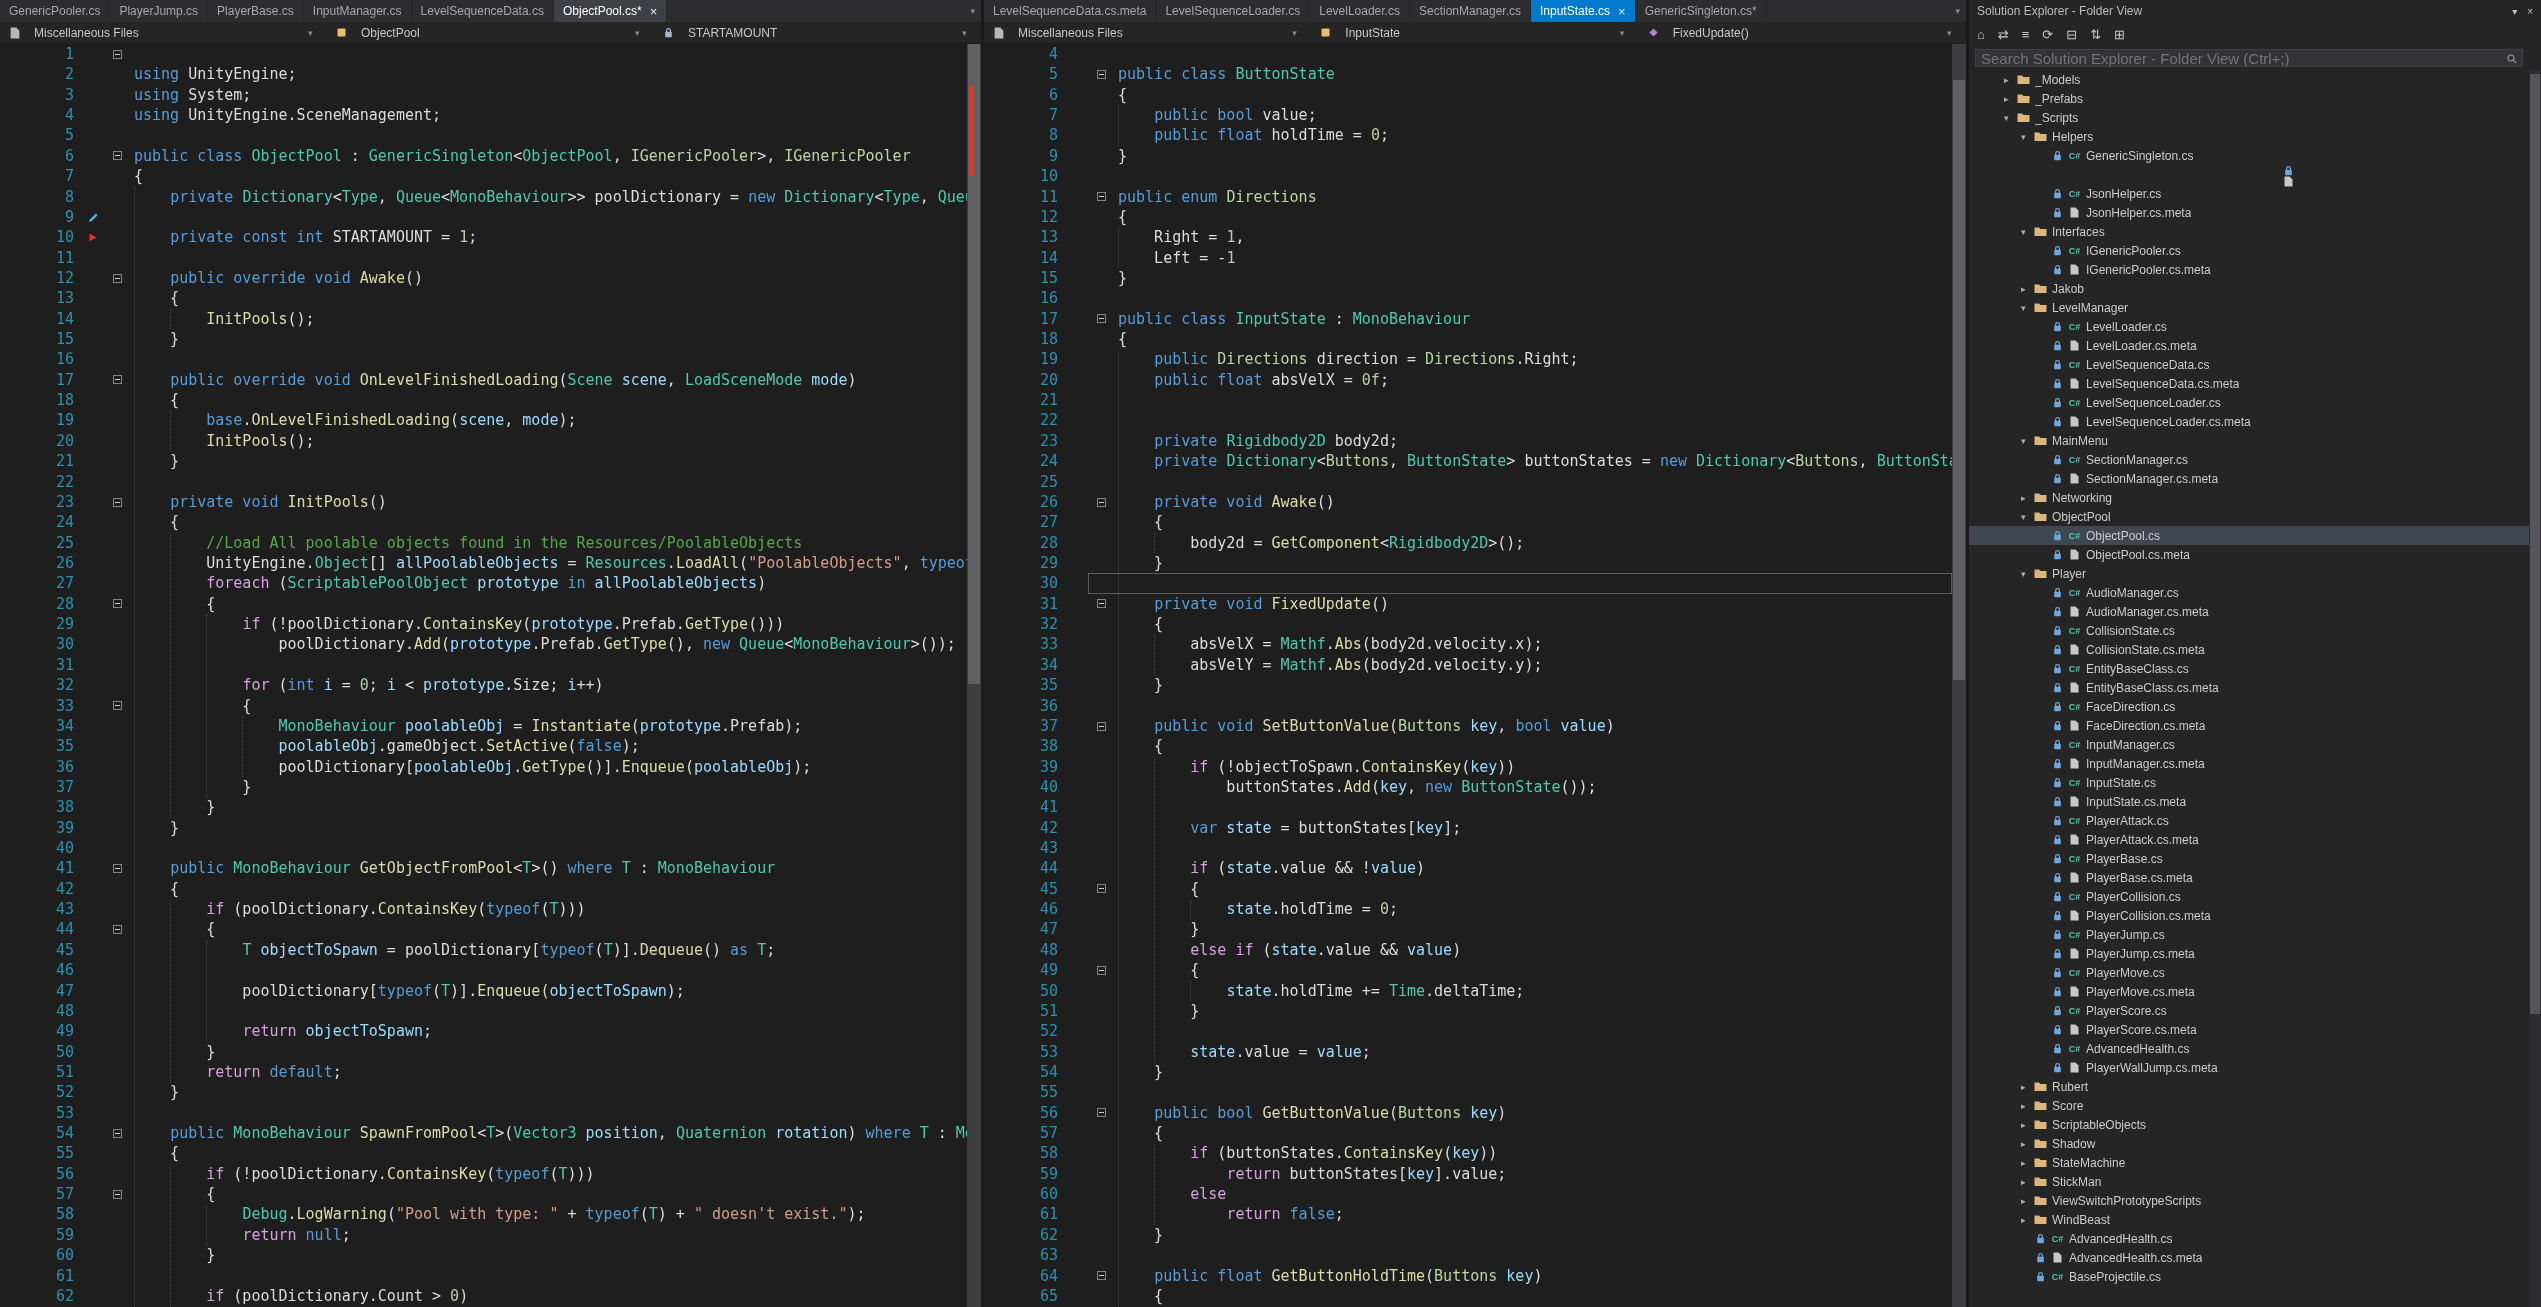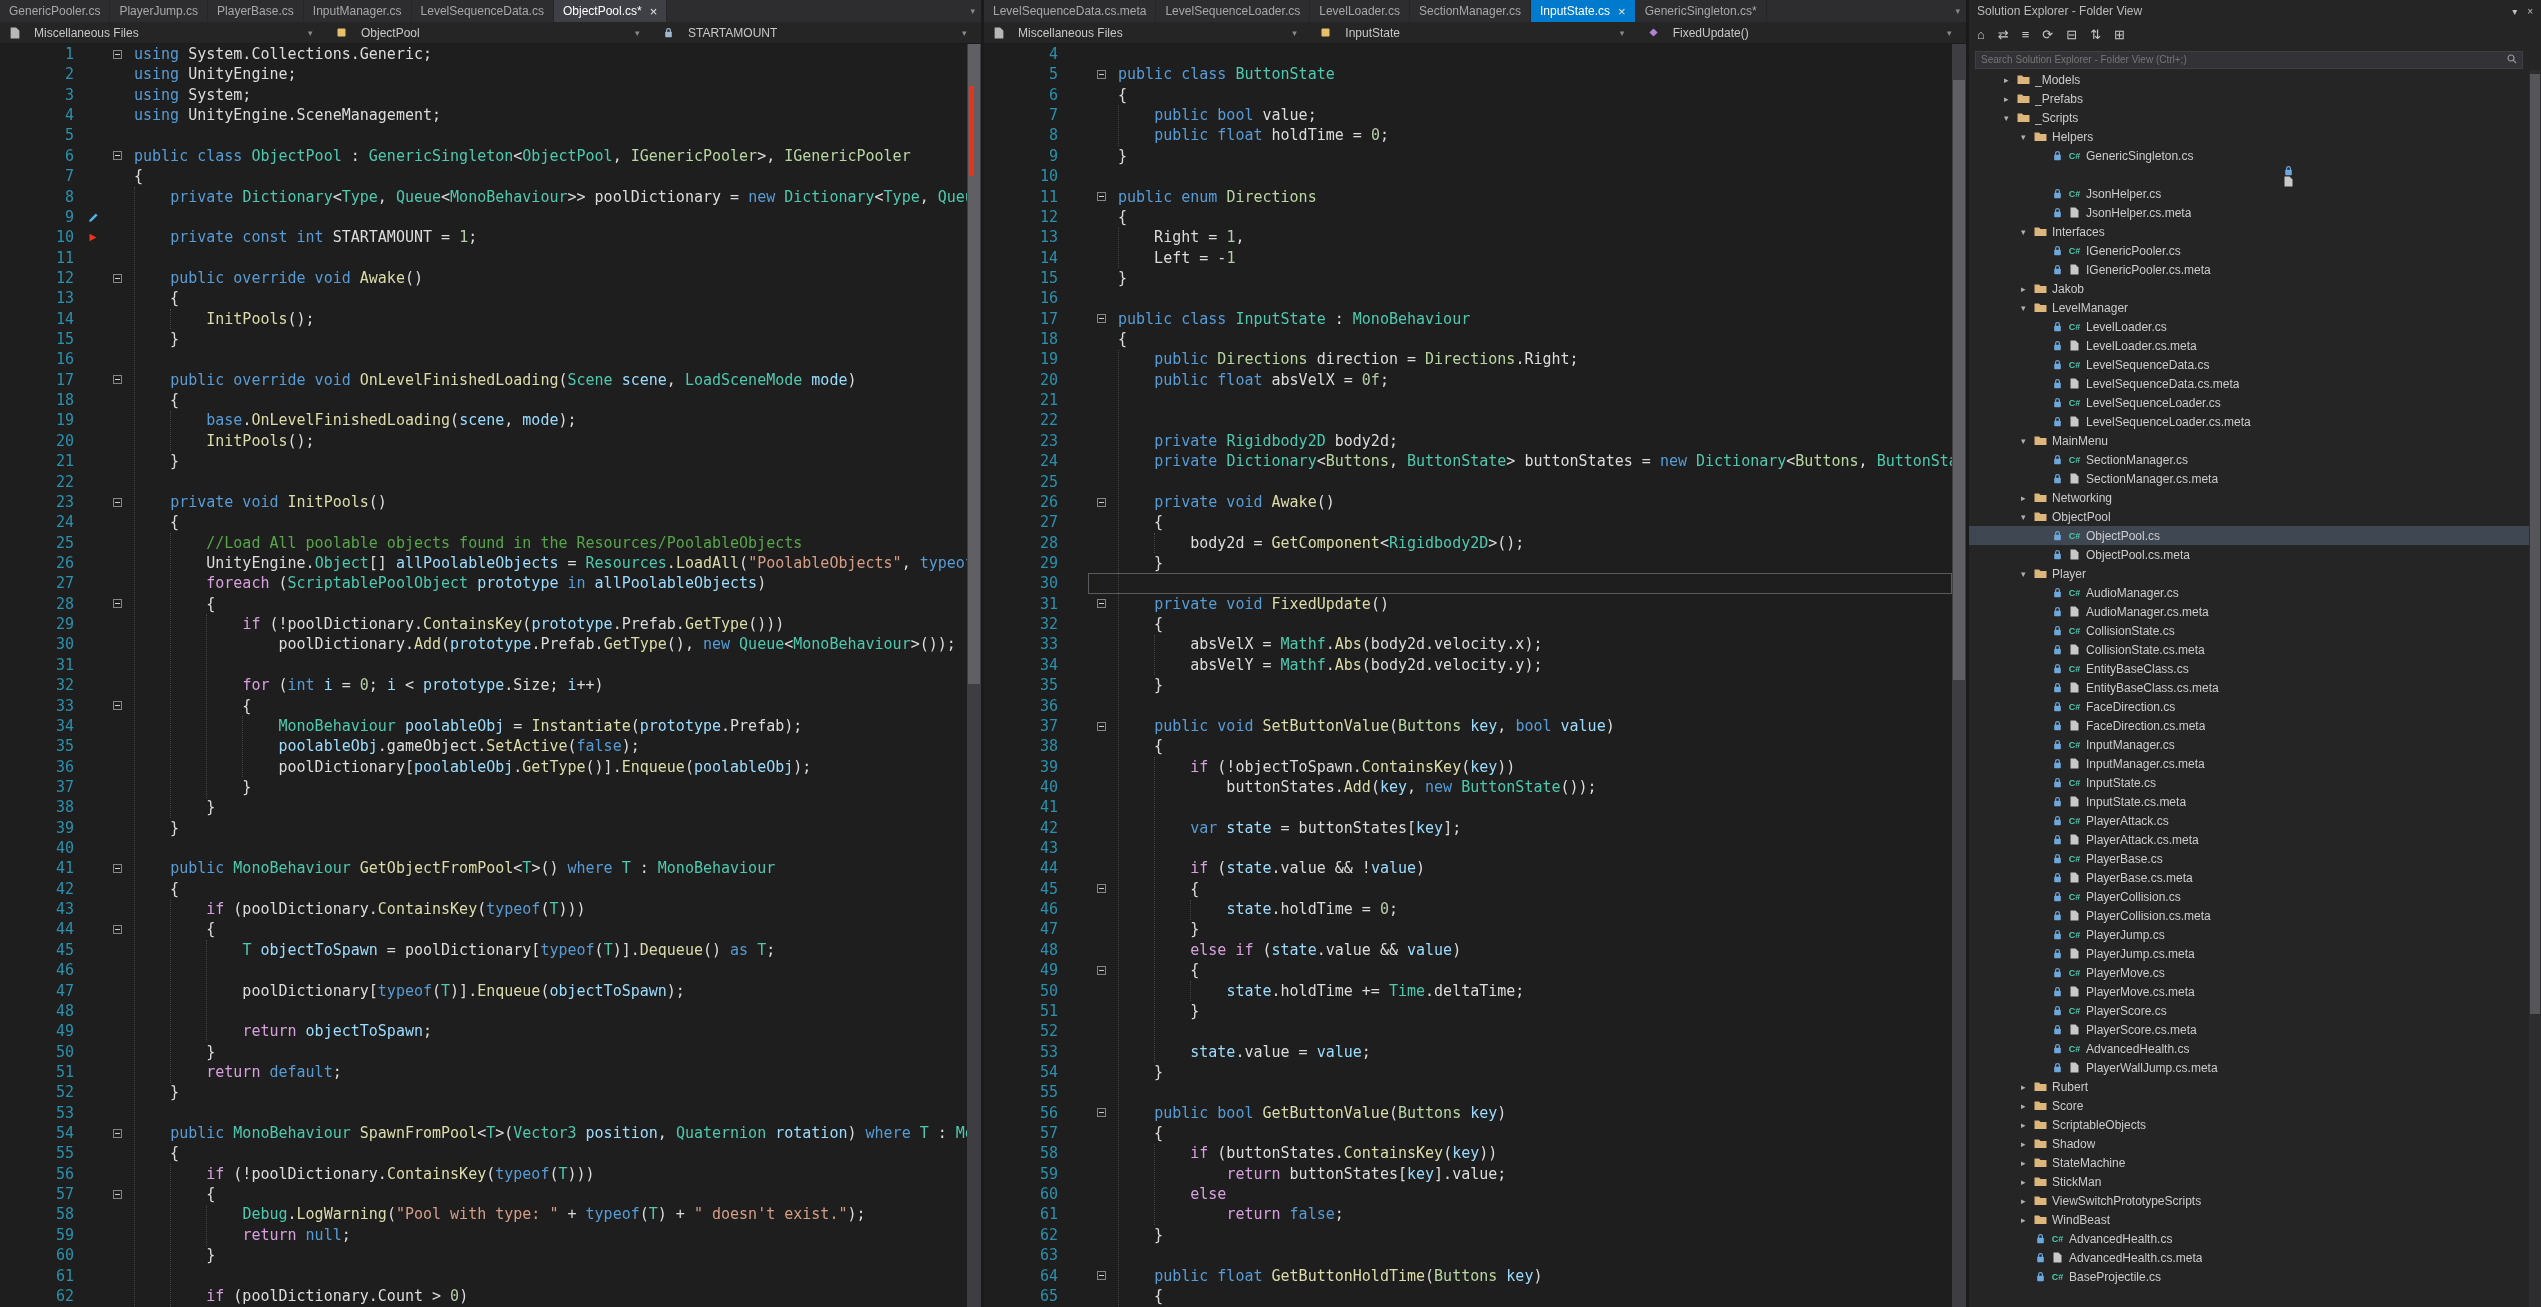--- a/index.html
+++ b/index.html
@@ -45,21 +45,21 @@
   .vscroll{position:absolute;top:0;right:0;bottom:0;width:14px;background:#3e3e42;}
   .vthumb{position:absolute;left:1px;width:12px;background:#5f5f64;}
   .vmark{position:absolute;left:2px;width:5px;}
 
   
   .se-title{height:22px;display:flex;align-items:center;font-size:12px;color:#bbbbbb;padding:0 8px;flex:none;}
   .se-title .ticons{margin-left:auto;display:flex;gap:10px;color:#c0c0c0;font-size:10px;}
   .se-toolbar{height:24px;display:flex;align-items:center;gap:13px;padding-left:8px;color:#c8c8c8;font-size:13px;flex:none;}
   .tbico{display:inline-block;}
   .se-search{height:24px;padding:3px 18px 3px 6px;position:relative;flex:none;}
-  .se-search input{width:100%;height:18px;background:#333337;border:1px solid #3f3f46;color:#9a9a9a;font-size:10px;padding:0 5px;font-family:inherit;outline:none;}
+  .se-search input{width:100%;height:18px;background:#333337;border:1px solid #3f3f46;color:#9a9a9a;font-size:15px;padding:0 5px;font-family:inherit;outline:none;}
   .se-search .mag{position:absolute;right:24px;top:8px;}
   .tree{flex:1;overflow:hidden;position:relative;font-size:12px;color:#cccccc;}
   .trow{height:19px;display:flex;align-items:center;white-space:nowrap;}
   .trow.sel{background:#3f4752;}
   .chev{width:12px;font-size:9px;color:#b0b0b0;flex:none;}
   .ticon{display:inline-flex;width:15px;justify-content:center;align-items:center;flex:none;margin-right:2px;}
   .csglyph{font-size:9px;font-weight:bold;color:#4ec9b0;}
   .tlabel{margin-left:2px;overflow:hidden;}
   .se-scroll{position:absolute;top:70px;right:0;bottom:0;width:12px;background:#2d2d30;}
   .se-scroll .vthumb{width:10px;background:#55555a;}
@@ -133,21 +133,20 @@
           <div class="guide" style="left: 206.216px; top: 570.36px; height: 183.33px;"></div>
           <div class="guide" style="left: 206.216px; top: 896.28px; height: 101.85px;"></div>
           <div class="guide" style="left: 206.216px; top: 1161.09px; height: 40.74px;"></div>
           <div class="guide" style="left: 242.324px; top: 672.21px; height: 61.11px;"></div>
           <div class="line">
             <span class="ln">1</span>
             <span class="ind"></span>
             <span class="foldc">
               <span class="foldbox"></span>
             </span>
-            <span class="ct"><span class="tk-k">using </span><span class="tk-p">System.Collections.Generic;</span></span>
           </div>
           <div class="line">
             <span class="ln">2</span>
             <span class="ind"></span>
             <span class="foldc"></span>
             <span class="ct"><span class="tk-k">using </span><span class="tk-p">UnityEngine;</span></span>
           </div>
           <div class="line">
             <span class="ln">3</span>
             <span class="ind"></span>

